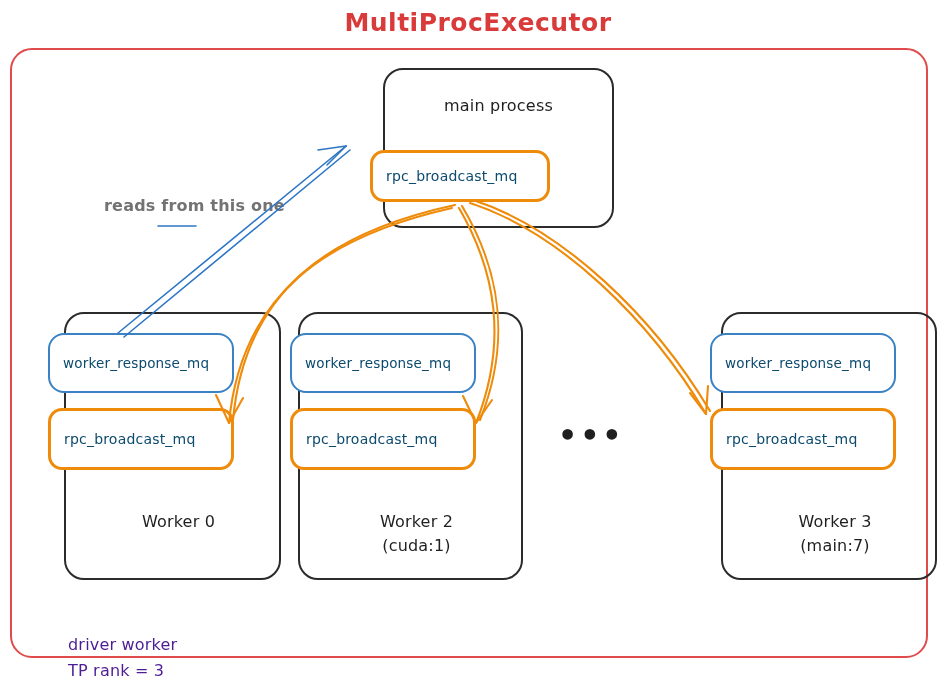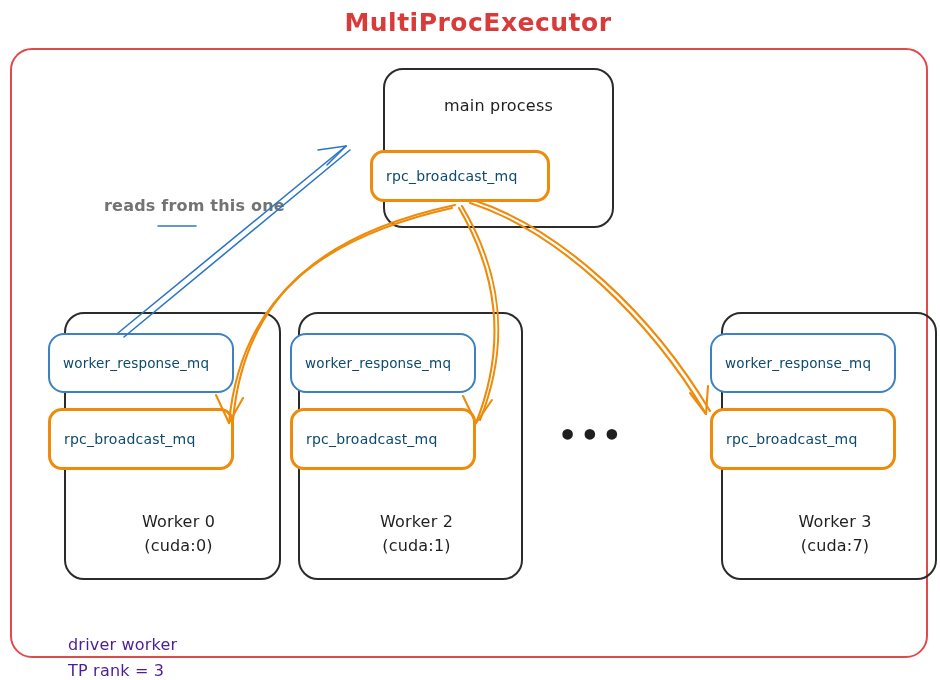--- a/index.html
+++ b/index.html
@@ -157,21 +157,20 @@
   <div class="proc-box" style="left:352px; top:68px; width:231px; height:160px;">
     <div class="proc-title hand" style="top:26px;">main process</div>
   </div>
   <div class="mq-box orange" style="left:370px; top:150px; width:180px; height:52px;">
     <div class="mq-label hand">rpc_broadcast_mq</div>
   </div>
 
   <div class="proc-box" style="left:33px; top:312px; width:217px; height:268px;">
     <div class="worker-caption hand" style="top:196px;">
       <span>Worker 0</span>
-      <span>(cuda:0)</span>
     </div>
   </div>
   <div class="mq-box blue" style="left:48px; top:333px; width:186px; height:60px;">
     <div class="mq-label hand">worker_response_mq</div>
   </div>
   <div class="mq-box orange" style="left:48px; top:408px; width:186px; height:62px;">
     <div class="mq-label hand">rpc_broadcast_mq</div>
   </div>
 
   <div class="proc-box" style="left:267px; top:312px; width:225px; height:268px;">
@@ -185,21 +184,21 @@
   </div>
   <div class="mq-box orange" style="left:290px; top:408px; width:186px; height:62px;">
     <div class="mq-label hand">rpc_broadcast_mq</div>
   </div>
 
   <div id="ellipsis" class="hand">•••</div>
 
   <div class="proc-box" style="left:690px; top:312px; width:216px; height:268px;">
     <div class="worker-caption hand" style="top:196px;">
       <span>Worker 3</span>
-      <span>(cuda:7)</span>
+      <span>(main:7)</span>
     </div>
   </div>
   <div class="mq-box blue" style="left:710px; top:333px; width:186px; height:60px;">
     <div class="mq-label hand">worker_response_mq</div>
   </div>
   <div class="mq-box orange" style="left:710px; top:408px; width:186px; height:62px;">
     <div class="mq-label hand">rpc_broadcast_mq</div>
   </div>
 
   <div id="reads-note" class="hand">reads from this one</div>

